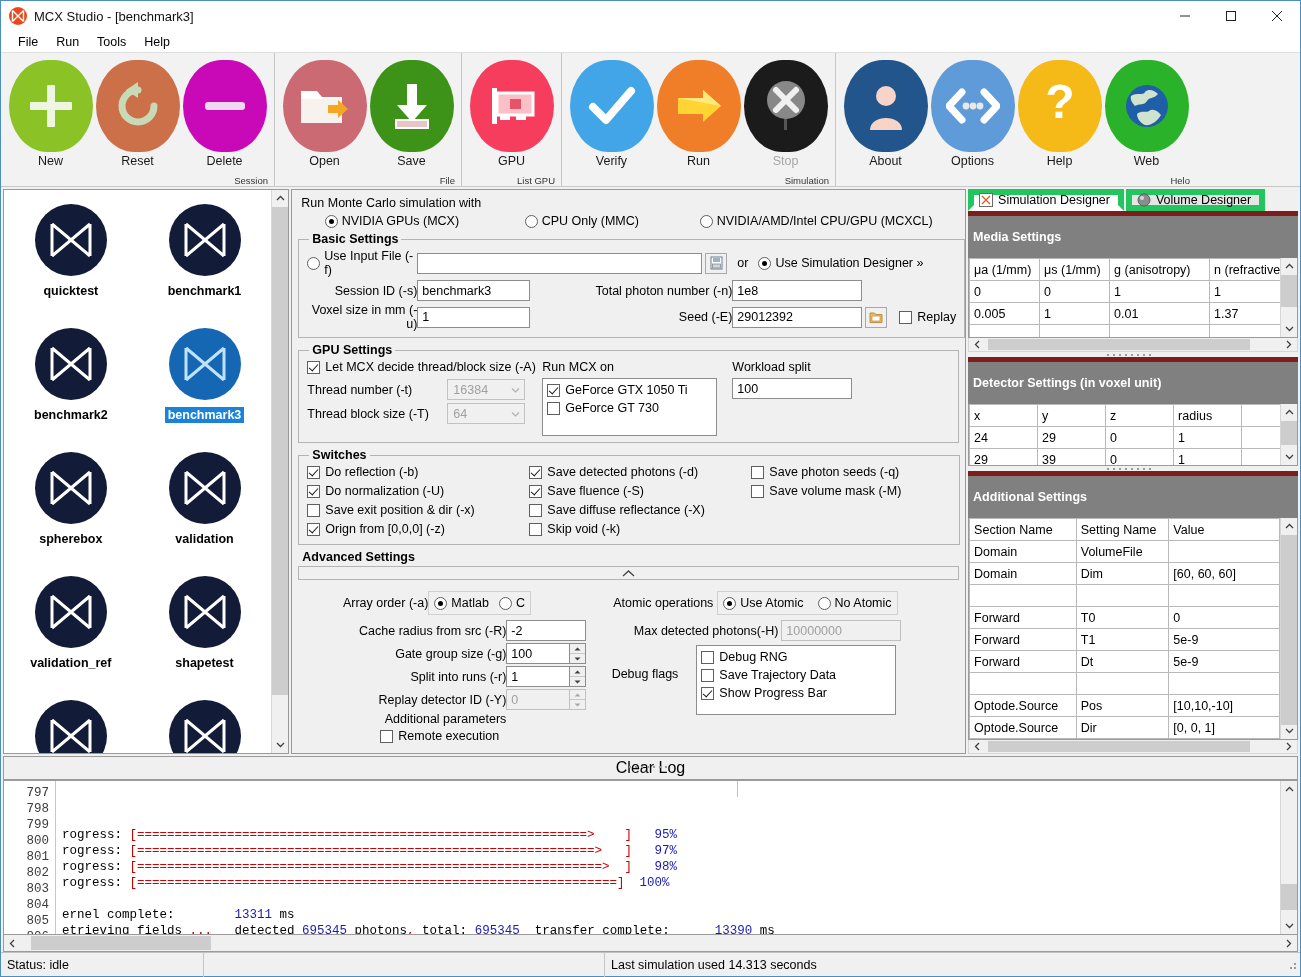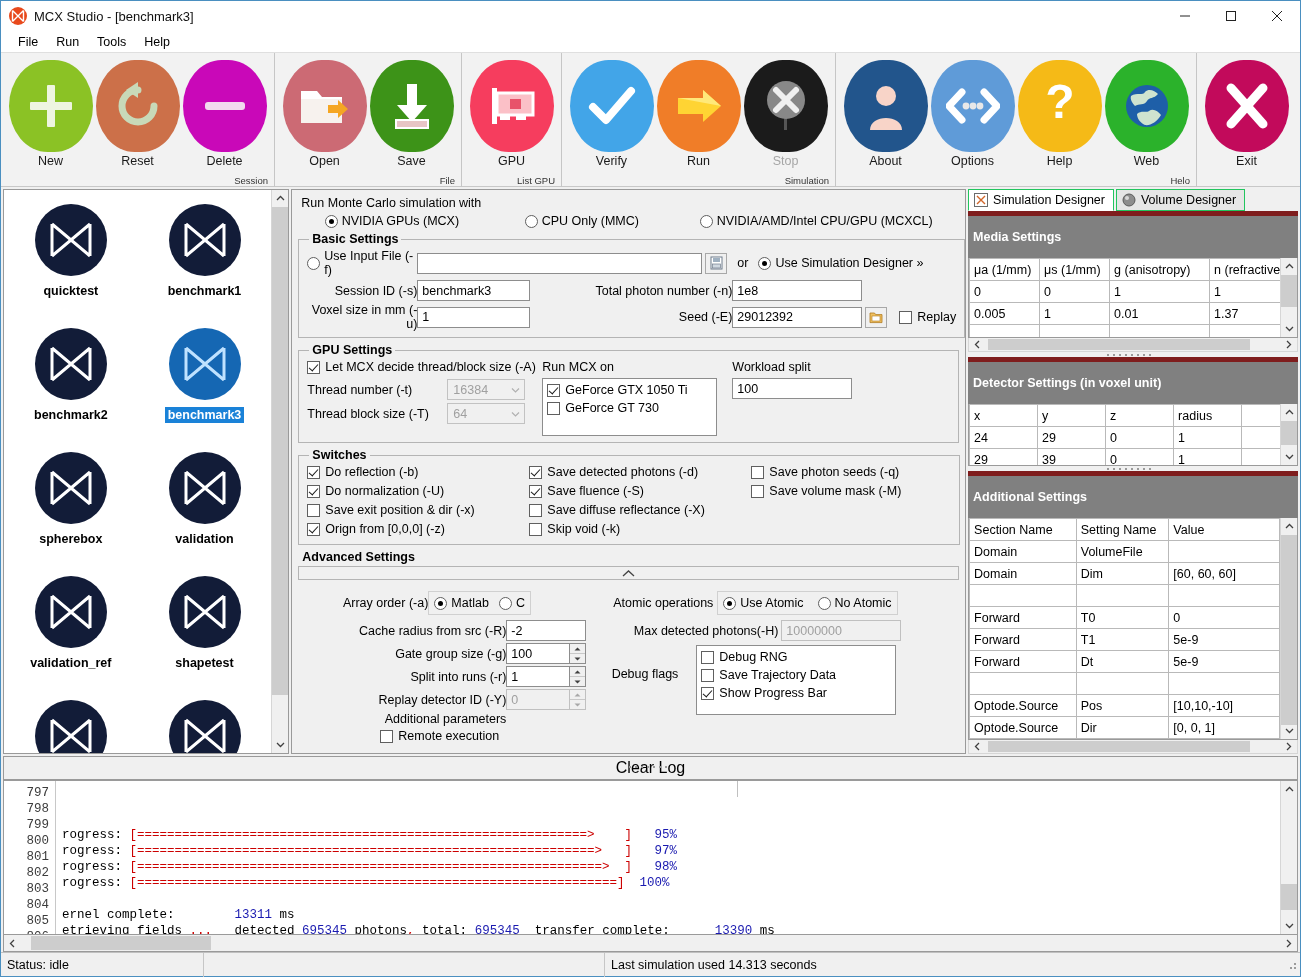--- a/index.html
+++ b/index.html
@@ -277,21 +277,21 @@
     width: 333px;
     margin: 2px 2px 2px 1px;
     display: flex; flex-direction: column;
     min-width: 0;
   }
   .tabs { display: flex; height: 22px; flex: 0 0 auto; }
   .tab {
     display: flex; align-items: center;
     padding: 0 8px 0 5px;
     font-size: 12.5px;
-    border: 1px solid #22c55e;
+    border: 6px solid #22c55e;
     background: #e6e6e6;
     margin-right: 2px;
     cursor: default;
   }
   .tab.active { background: #fff; border-bottom-color: #fff; }
   .panel-title {
     background: #808080;
     color: #fff;
     font-weight: bold;
     font-size: 12.5px;
@@ -557,30 +557,20 @@
           <div class="tb-circle" style="background: rgb(43, 178, 43);">
             <svg width="48" height="48" viewBox="0 0 48 48">
               <circle cx="24" cy="24" r="21" fill="#1e5fa8"></circle>
               <path d="M8 14 C14 10 20 14 22 10 C26 6 32 9 35 12 C31 17 26 15 24 19 C21 24 16 21 12 24 C9 21 7 17 8 14 Z" fill="#cfe3cf"></path>
               <path d="M14 32 C18 28 23 31 26 29 C30 26 35 29 38 33 C34 40 27 44 22 43 C18 41 14 37 14 32 Z" fill="#cfe3cf"></path>
             </svg>
           </div>
           <div class="tb-label">Web</div>
         </div>
         <div class="tb-group-label">Helo</div>
-      </div>
-      <div class="tb-group">
-        <div class="tb-btn">
-          <div class="tb-circle" style="background: rgb(194, 10, 91);">
-            <svg width="52" height="50" viewBox="0 0 52 50">
-              <path d="M10 7 L42 43 M42 7 L10 43" stroke="#fff" stroke-width="9" stroke-linecap="round"></path>
-            </svg>
-          </div>
-          <div class="tb-label">Exit</div>
-        </div>
       </div>
     </div>
 
   <div class="body-row">
 
     <div class="session-panel">
       <div class="session-grid" id="session-grid">
           <div class="session-cell">
             <div class="session-icon">
               <svg width="48" height="40" viewBox="0 0 48 40">

